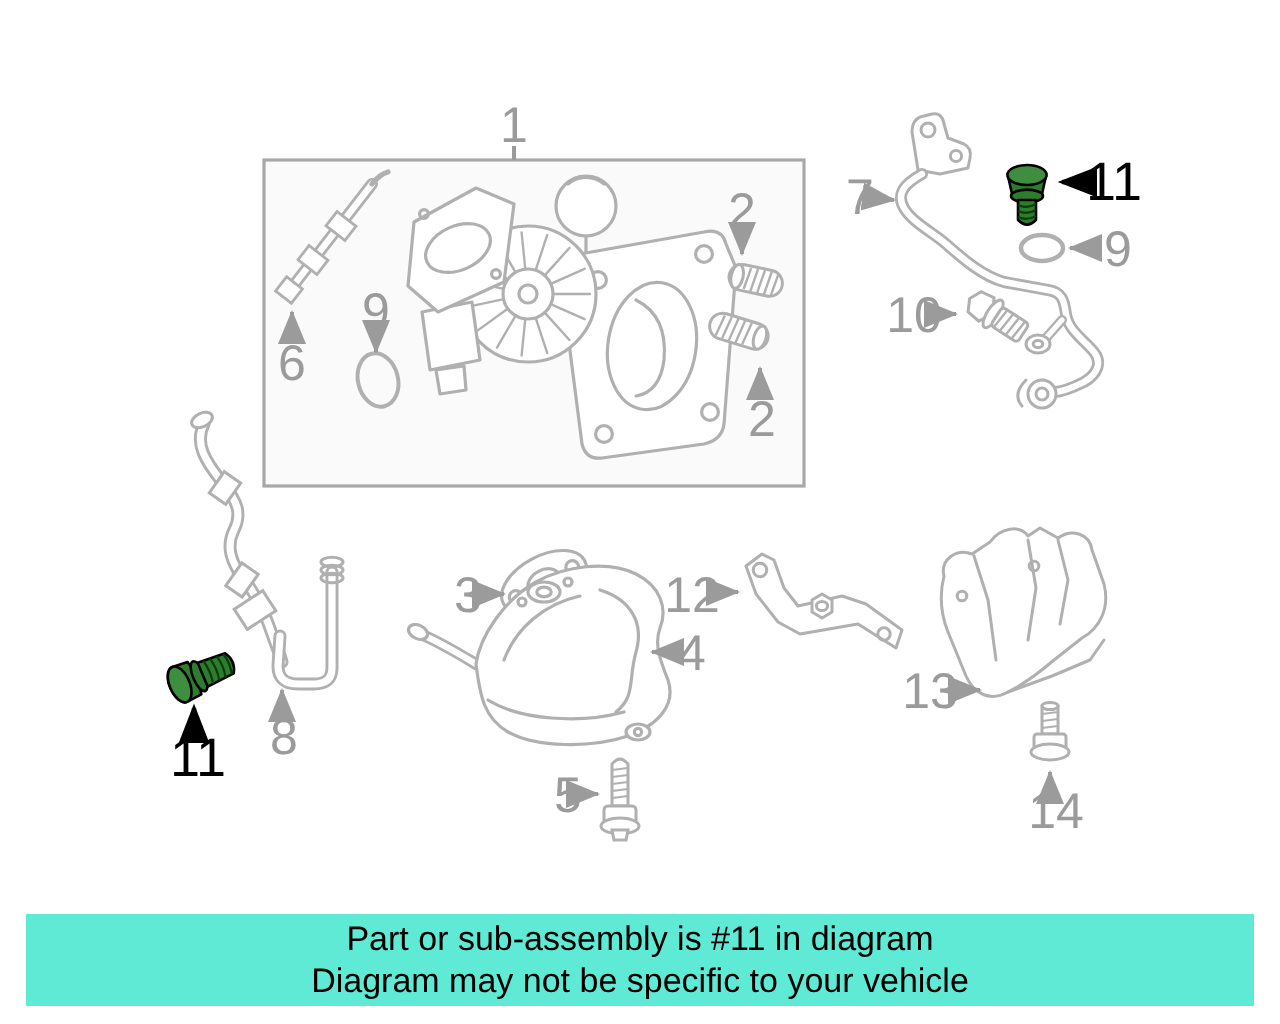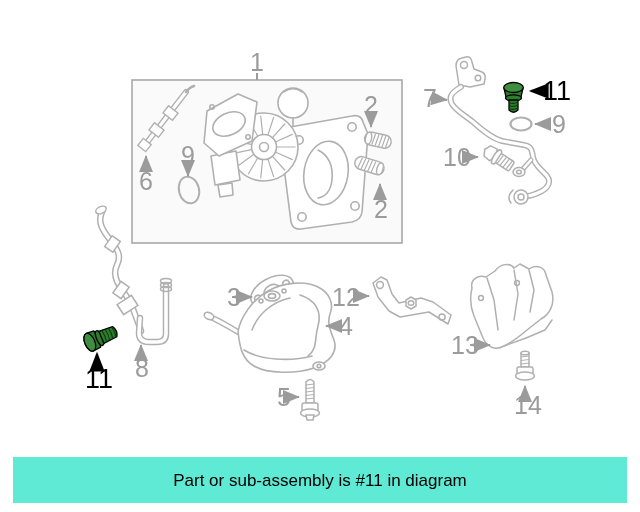--- a/index.html
+++ b/index.html
@@ -224,14 +224,15 @@
   <text class="lbl" x="457" y="166" text-anchor="middle">10</text>
   <text class="lbl-hl" x="557" y="100" text-anchor="middle">11</text>
   <text class="lbl-hl" x="99" y="388" text-anchor="middle">11</text>
   <text class="lbl" x="346" y="306" text-anchor="middle">12</text>
   <text class="lbl" x="465" y="354" text-anchor="middle">13</text>
   <text class="lbl" x="528" y="414" text-anchor="middle">14</text>
 </svg>
 
 <div id="banner">
   <div>Part or sub-assembly is #11 in diagram</div>
+  <div>Diagram may not be specific to your vehicle</div>
 </div>
 </div>
 
 </body></html>

